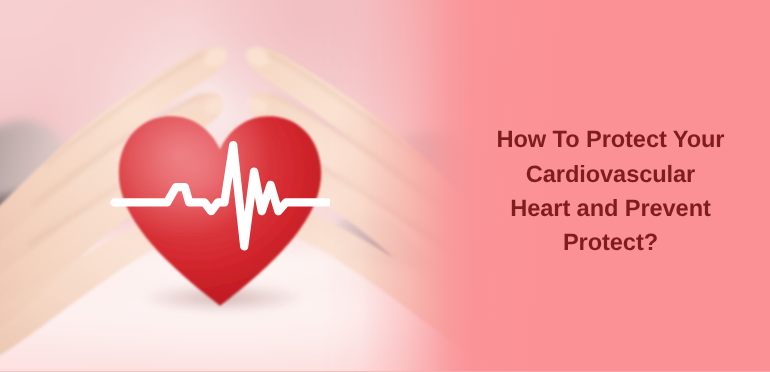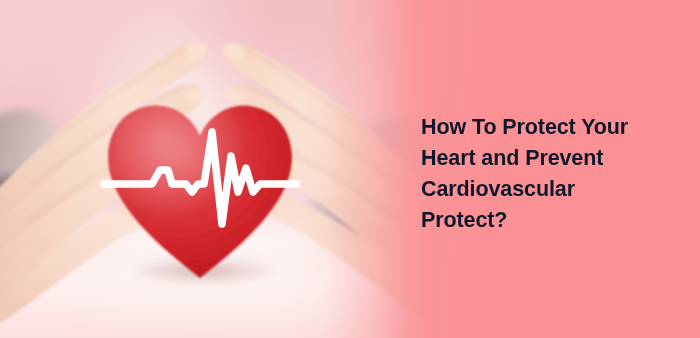--- a/index.html
+++ b/index.html
@@ -157,25 +157,26 @@
     filter: blur(4px);
   }
   .heart-wrap svg { position: absolute; inset: 0; display: block; }
 
   
   .headline {
     position: absolute;
     left: 421px;
     top: 112px;
     width: 268px;
-    color: #0f172a;
+    color: #7f1d1d;
     font-size: 21.5px;
     font-weight: bold;
     line-height: 31px;
     letter-spacing: -0.1px;
+    text-align: center;
   }
   .headline span { display: block; white-space: nowrap; }
 </style>
 </head>
 <body>
 
 <div class="banner">
 
   <div class="bg-panel"></div>
 
@@ -353,18 +354,18 @@
                    L 153 96
                    L 160 88
                    L 198 88" fill="none" stroke="#ffffff" stroke-width="7.5" stroke-linecap="round" stroke-linejoin="round"></path>
         </g>
       </svg>
     </div>
   </div>
 
   <div class="headline">
     <span>How To Protect Your</span>
+    <span>Cardiovascular</span>
     <span>Heart and Prevent</span>
-    <span>Cardiovascular</span>
     <span>Protect?</span>
   </div>
 
 </div>
 
 </body></html>

